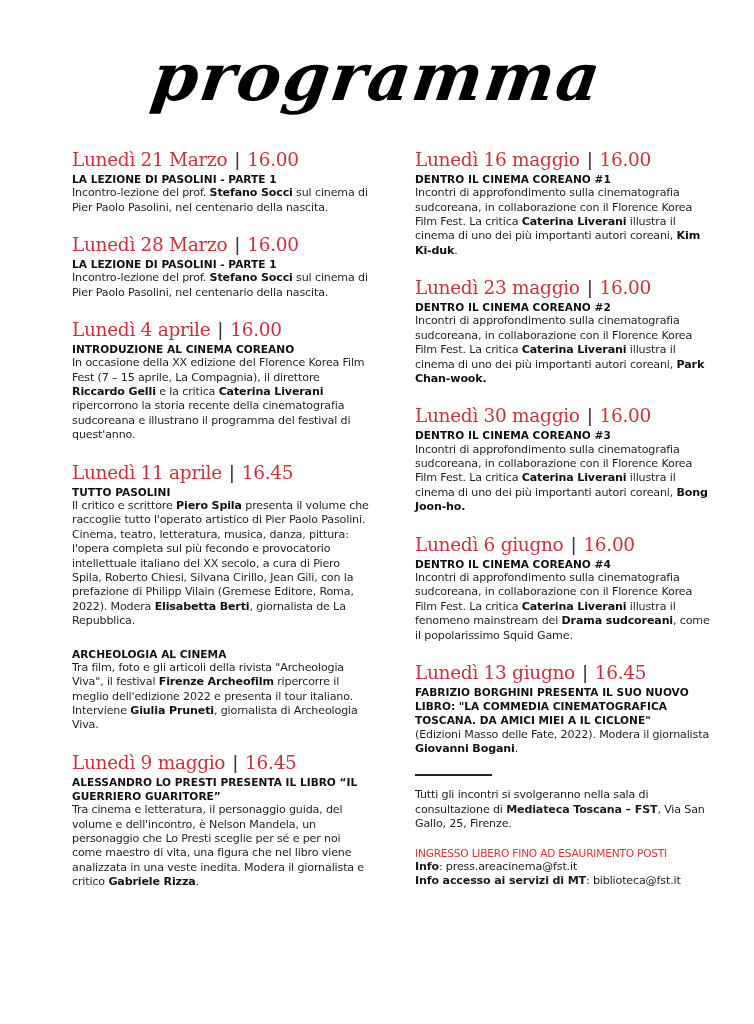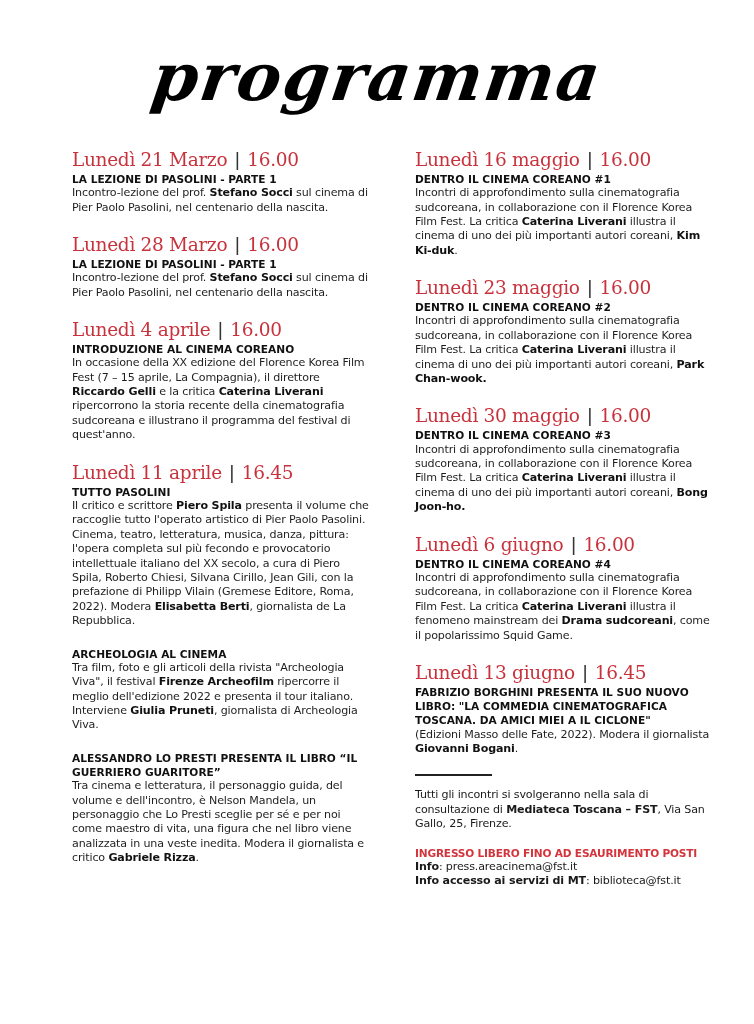--- a/index.html
+++ b/index.html
@@ -25,21 +25,21 @@
       font-weight: bold; font-size: 10.6px; line-height: 14.2px; color: #111;
       letter-spacing: 0px;
     }
     .event-body {
       font-size: 11.1px; line-height: 14.4px; color: #1e1e1e; letter-spacing: -0.15px;
     }
     .event-body b { font-weight: bold; color: #111; }
     .divider { width: 77px; height: 2px; background: #222; margin: 14px 0 12px 0; }
     .footer-text { font-size: 11.1px; line-height: 14.4px; letter-spacing: -0.15px; }
     .footer-text b { font-weight: bold; }
-    .entry-red { color: #d4343c; font-weight: bold; font-size: 10.6px; line-height: 14.4px; margin-top: 14px; letter-spacing: -0.2px;}
+    .entry-red { color: #d4343c; font-weight: normal; font-size: 10.6px; line-height: 14.4px; margin-top: 14px; letter-spacing: -0.2px;}
   </style>
 </head>
 <body>
 
 <div class="title">programma</div>
 
 <div class="col left" id="col-left">
     <div class="event">
       <div class="event-head"><span>Lunedì 21 Marzo</span><span class="sep">|</span><span>16.00</span></div>
       <div class="event-title">LA LEZIONE DI PASOLINI - PARTE 1</div>
@@ -58,20 +58,21 @@
     <div class="event">
       <div class="event-head"><span>Lunedì 11 aprile</span><span class="sep">|</span><span>16.45</span></div>
       <div class="event-title">TUTTO PASOLINI</div>
       <div class="event-body"><span>Il critico e scrittore </span><b>Piero Spila</b><span> presenta il volume che raccoglie tutto l'operato artistico di Pier Paolo Pasolini. Cinema, teatro, letteratura, musica, danza, pittura: l'opera completa sul più fecondo e provocatorio intellettuale italiano del XX secolo, a cura di Piero Spila, Roberto Chiesi, Silvana Cirillo, Jean Gili, con la prefazione di Philipp Vilain (Gremese Editore, Roma, 2022). Modera </span><b>Elisabetta Berti</b><span>, giornalista de La Repubblica.</span></div>
     </div>
     <div class="event">
       <div class="event-title">ARCHEOLOGIA AL CINEMA</div>
       <div class="event-body"><span>Tra film, foto e gli articoli della rivista "Archeologia Viva", il festival </span><b>Firenze Archeofilm</b><span> ripercorre il meglio dell'edizione 2022 e presenta il tour italiano. Interviene </span><b>Giulia Pruneti</b><span>, giornalista di Archeologia Viva.</span></div>
     </div>
     <div class="event">
+      <div class="event-head"><span>Lunedì 9 maggio</span><span class="sep">|</span><span>16.45</span></div>
       <div class="event-title">ALESSANDRO LO PRESTI PRESENTA IL LIBRO “IL GUERRIERO GUARITORE”</div>
       <div class="event-body"><span>Tra cinema e letteratura, il personaggio guida, del volume e dell'incontro, è Nelson Mandela, un personaggio che Lo Presti sceglie per sé e per noi come maestro di vita, una figura che nel libro viene analizzata in una veste inedita. Modera il giornalista e critico </span><b>Gabriele Rizza</b><span>.</span></div>
     </div>
   </div>
 
 <div class="col right" id="col-right">
   <div id="right-events">
       <div class="event">
         <div class="event-head"><span>Lunedì 16 maggio</span><span class="sep">|</span><span>16.00</span></div>
         <div class="event-title">DENTRO IL CINEMA COREANO #1</div>

